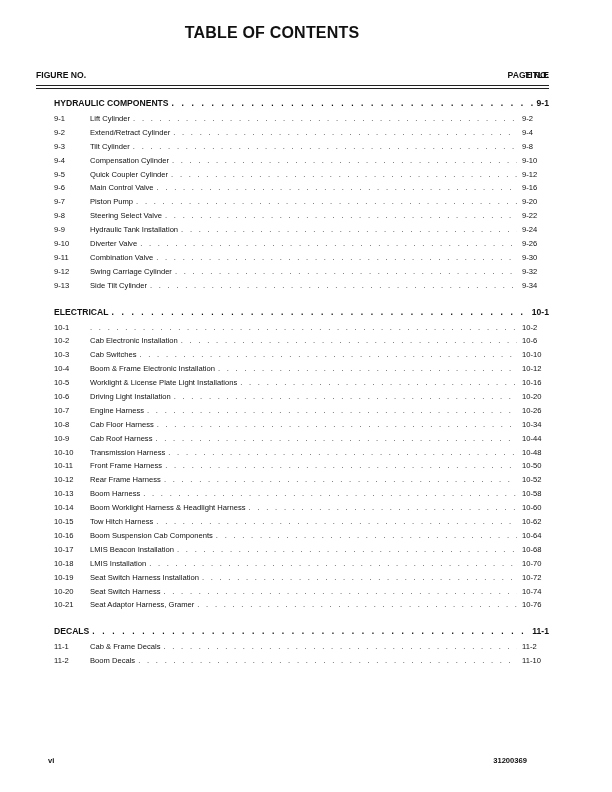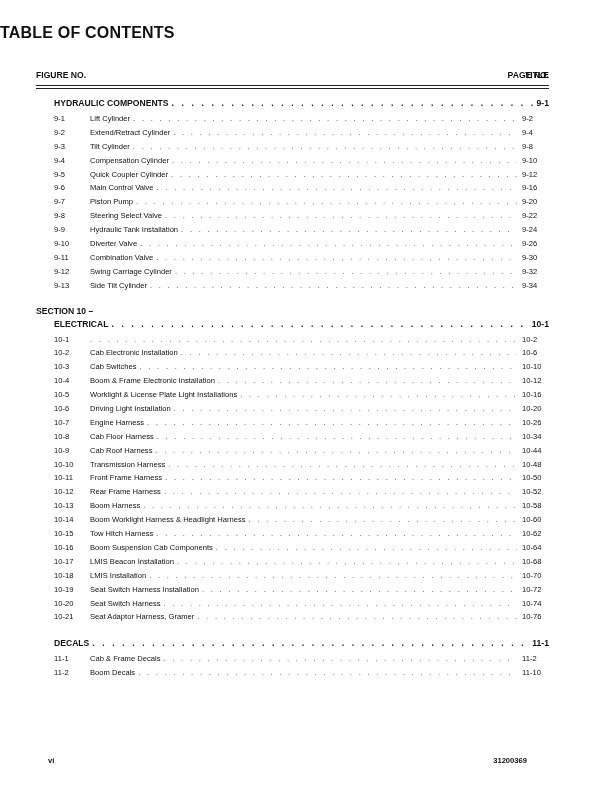--- a/index.html
+++ b/index.html
@@ -1,18 +1,18 @@
 <!DOCTYPE html>
 <html><head>
 <meta charset="utf-8">
 <style>
   html, body { margin: 0; padding: 0; background: #ffffff; }
   body { width: 612px; height: 792px; position: relative; overflow: hidden;
          font-family: "Liberation Sans", sans-serif; color: #111; }
-  .title { position: absolute; top: 24px; left: 0; width: 544px; text-align: left;
+  .title { position: absolute; top: 24px; left: 0; width: 544px; text-align: center;
            font-weight: bold; font-size: 16px; letter-spacing: 0.2px; }
   .colhead { position: absolute; top: 70px; left: 36px; width: 513px; height: 12px;
              font-weight: bold; font-size: 8.6px; }
   .colhead span { position: absolute; top: 0; }
   .col-fig { left: 0; }
   .col-title { left: 0; width: 513px; text-align: right; }
   .col-page { right: 0; }
   .rule { position: absolute; left: 36px; width: 513px; height: 0; border-top: 1.2px solid #222; }
   .rule.r1 { top: 85px; }
   .rule.r2 { top: 88px; }
@@ -133,21 +133,20 @@
         <span class="pg">9-32</span>
       </div>
       <div class="entry">
         <span class="fig">9-13</span>
         <span class="etitle">Side Tilt Cylinder</span>
         <span class="lead">. . . . . . . . . . . . . . . . . . . . . . . . . . . . . . . . . . . . . . . . . . . . . . . . . . . . . . . . . . . . . . . . . . . . . . . . . . . . . . . . . . . . . . . . . . . . . . . . . . . . . . . . . . . . . . . . . . . . . . . . </span>
         <span class="pg">9-34</span>
       </div>
     </div>
     <div class="section">
-      <div class="sec-label">SECTION  10 –</div>
       <div class="sec-head">
         <span class="name">ELECTRICAL</span>
         <span class="lead">. . . . . . . . . . . . . . . . . . . . . . . . . . . . . . . . . . . . . . . . . . . . . . . . . . . . . . . . . . . . . . . . . . . . . . . . . . . . . . . . . . . . . . . . . . . . . . . . . . . . . . . . . . . . . . . . . . . . . . . . </span>
         <span class="pg">10-1</span>
       </div>
       <div class="entry">
         <span class="fig">10-1</span>
         <span class="lead">. . . . . . . . . . . . . . . . . . . . . . . . . . . . . . . . . . . . . . . . . . . . . . . . . . . . . . . . . . . . . . . . . . . . . . . . . . . . . . . . . . . . . . . . . . . . . . . . . . . . . . . . . . . . . . . . . . . . . . . . </span>
         <span class="pg">10-2</span>
       </div>

